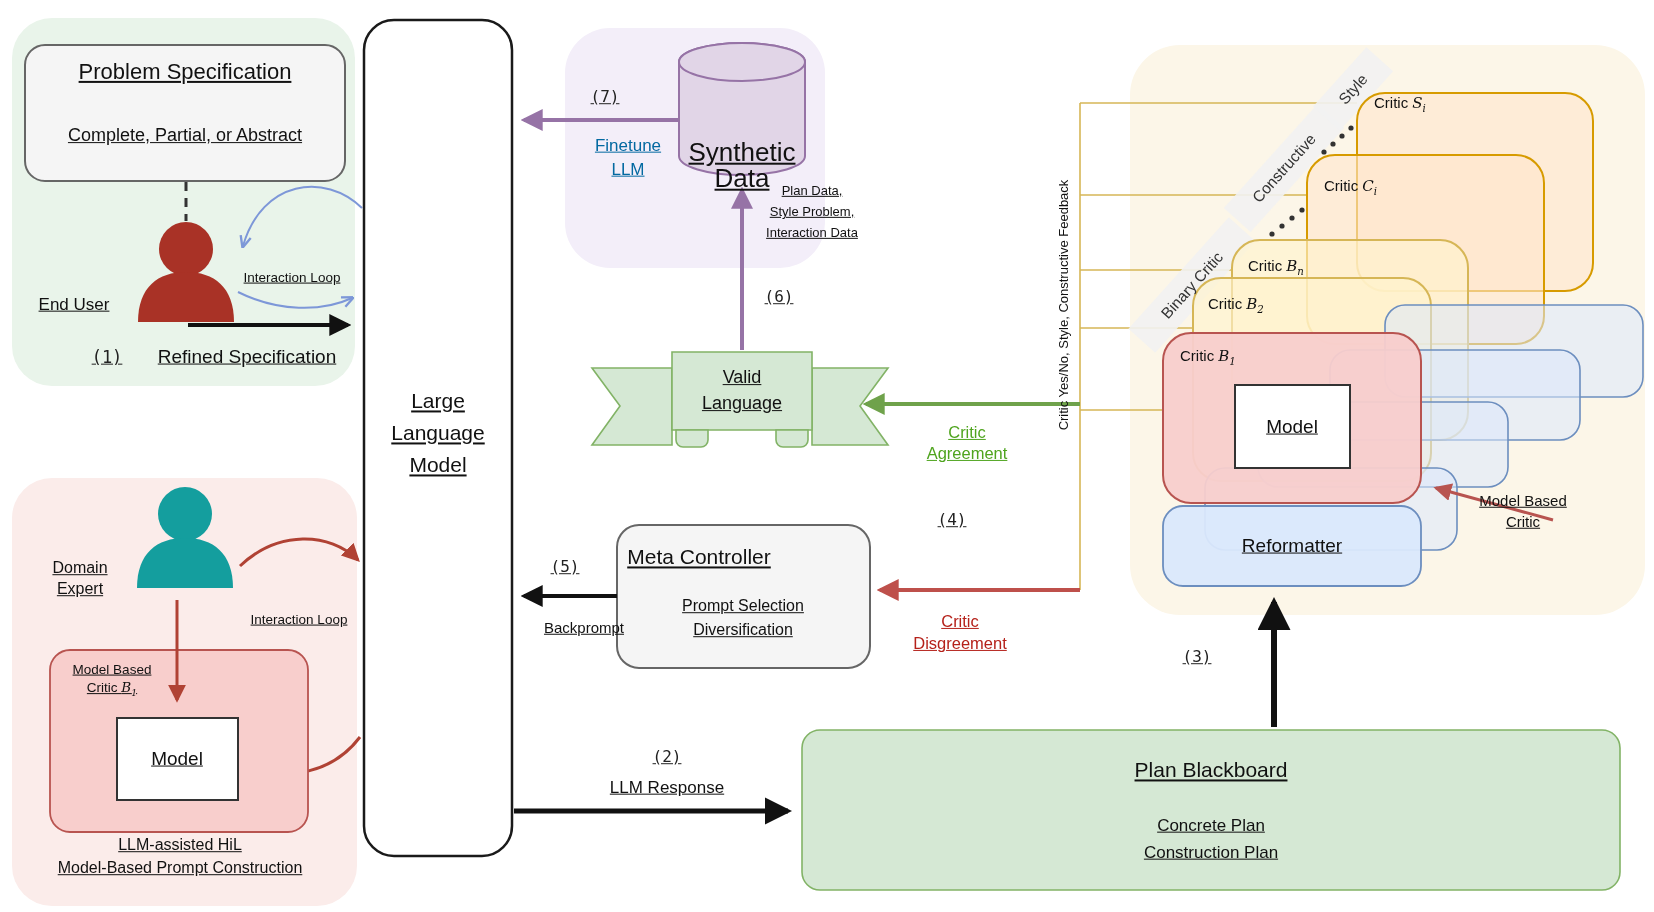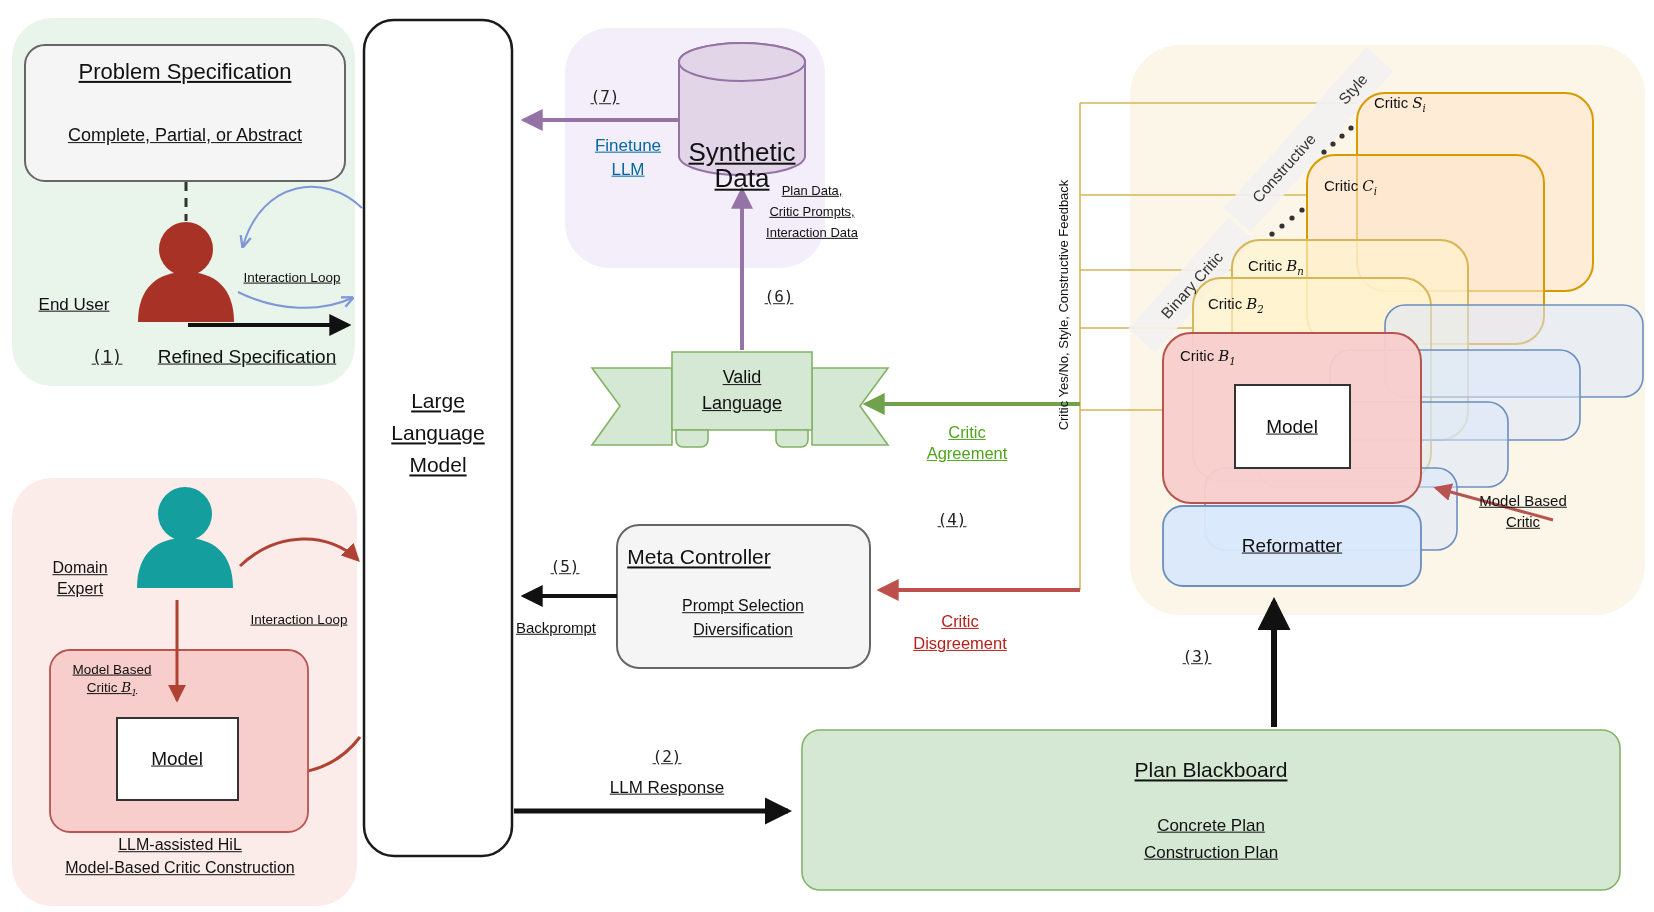--- a/index.html
+++ b/index.html
@@ -159,36 +159,36 @@
   <div class="lbl c t21" style="left:438px;top:401px">Large</div>
   <div class="lbl c t21" style="left:438px;top:433px">Language</div>
   <div class="lbl c t21" style="left:438px;top:465px">Model</div>
 
   <div class="lbl c mono" style="left:605px;top:97px">(7)</div>
   <div class="lbl c t17 purple" style="left:628px;top:146px">Finetune</div>
   <div class="lbl c t17 purple" style="left:628px;top:170px">LLM</div>
   <div class="lbl c t20" style="left:742px;top:109px">Synthetic</div>
   <div class="lbl c t20" style="left:742px;top:135px">Data</div>
   <div class="lbl c t13" style="left:812px;top:191px">Plan Data,</div>
-  <div class="lbl c t13" style="left:812px;top:212px">Critic Prompts,</div>
+  <div class="lbl c t13" style="left:812px;top:212px">Style Problem,</div>
   <div class="lbl c t13" style="left:812px;top:233px">Interaction Data</div>
   <div class="lbl c mono" style="left:779px;top:297px">(6)</div>
 
   <div class="lbl c t18" style="left:742px;top:378px">Valid</div>
   <div class="lbl c t18" style="left:742px;top:404px">Language</div>
 
   <div class="lbl c green" style="left:967px;top:432px;font-size:16.5px">Critic</div>
   <div class="lbl c green" style="left:967px;top:453px;font-size:16.5px">Agreement</div>
   <div class="lbl c mono" style="left:952px;top:520px">(4)</div>
 
   <div class="lbl c t21" style="left:699px;top:557px">Meta Controller</div>
   <div class="lbl c t16" style="left:743px;top:606px">Prompt Selection</div>
   <div class="lbl c t16" style="left:743px;top:630px">Diversification</div>
   <div class="lbl c mono" style="left:565px;top:567px">(5)</div>
-  <div class="lbl c t15" style="left:556px;top:628px">Backprompt</div>
+  <div class="lbl c t15" style="left:584px;top:628px">Backprompt</div>
 
   <div class="lbl c red" style="left:960px;top:621px;font-size:16.5px">Critic</div>
   <div class="lbl c red" style="left:960px;top:643px;font-size:16.5px">Disgreement</div>
 
   <div class="lbl c t21" style="left:1211px;top:770px">Plan Blackboard</div>
   <div class="lbl c t17" style="left:1211px;top:826px">Concrete Plan</div>
   <div class="lbl c t17" style="left:1211px;top:853px">Construction Plan</div>
   <div class="lbl c mono" style="left:1197px;top:657px">(3)</div>
   <div class="lbl c mono" style="left:667px;top:757px">(2)</div>
   <div class="lbl c t17" style="left:667px;top:788px">LLM Response</div>
@@ -209,16 +209,16 @@
   <div class="lbl c t15" style="left:1523px;top:501px">Model Based</div>
   <div class="lbl c t15" style="left:1523px;top:522px">Critic</div>
 
   <div class="lbl c t16" style="left:80px;top:568px">Domain</div>
   <div class="lbl c t16" style="left:80px;top:589px">Expert</div>
   <div class="lbl c" style="left:299px;top:620px;font-size:13.5px">Interaction Loop</div>
   <div class="lbl c" style="left:112px;top:670px;font-size:13.5px">Model Based</div>
   <div class="lbl c" style="left:112px;top:689px;font-size:13.5px"><span>Critic </span><span class="mvar"><span>B</span><sub>1</sub></span></div>
   <div class="lbl c t19" style="left:177px;top:759px">Model</div>
   <div class="lbl c t16" style="left:180px;top:845px">LLM-assisted HiL</div>
-  <div class="lbl c t16" style="left:180px;top:868px">Model-Based Critic Construction</div>
+  <div class="lbl c t16" style="left:180px;top:868px">Model-Based Prompt Construction</div>
 </div>
 
 </div>
 
 </body></html>

